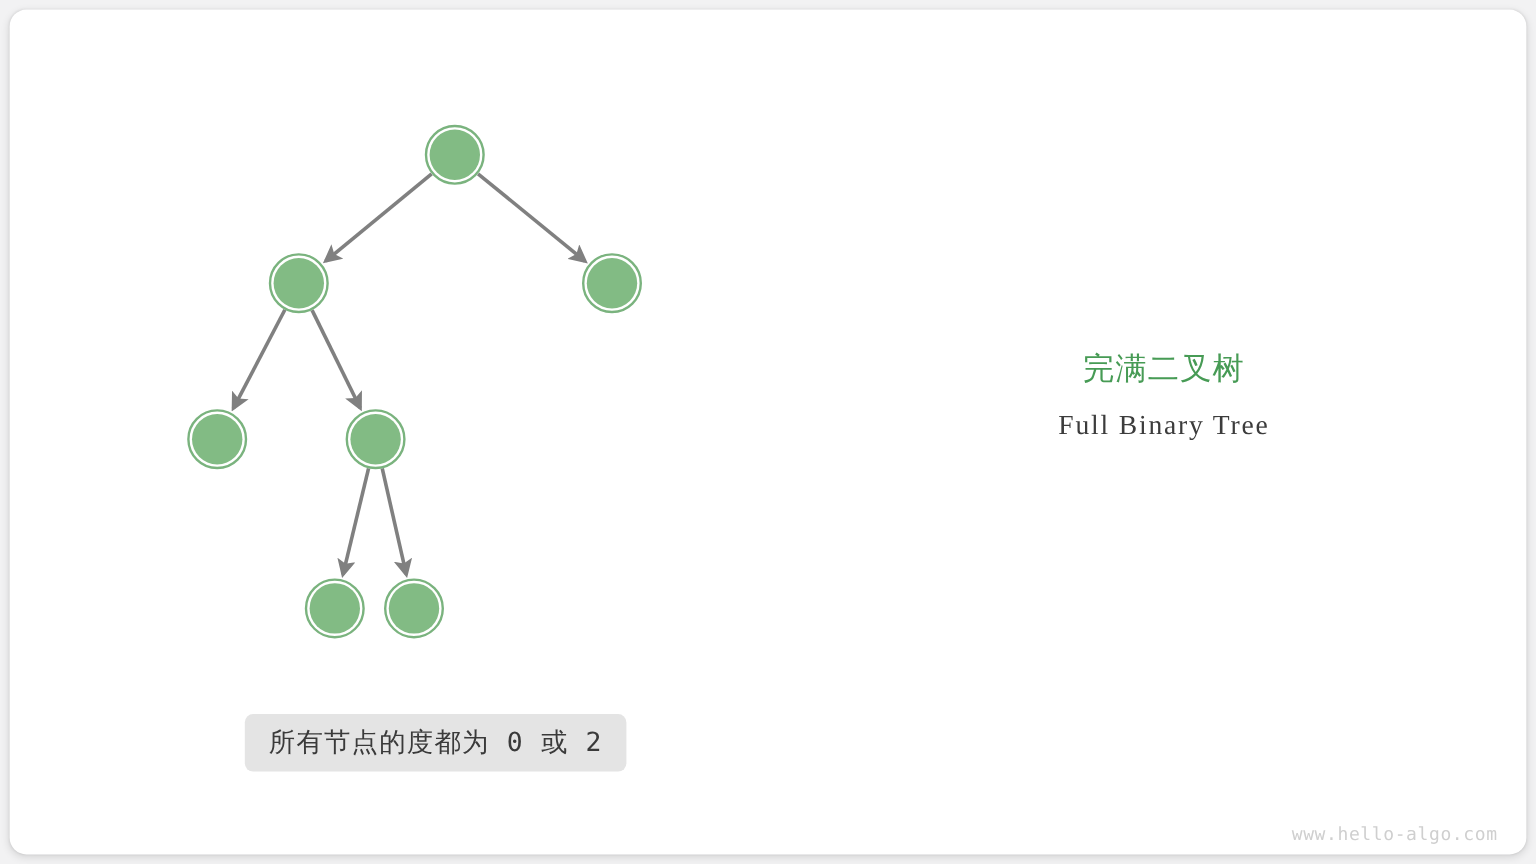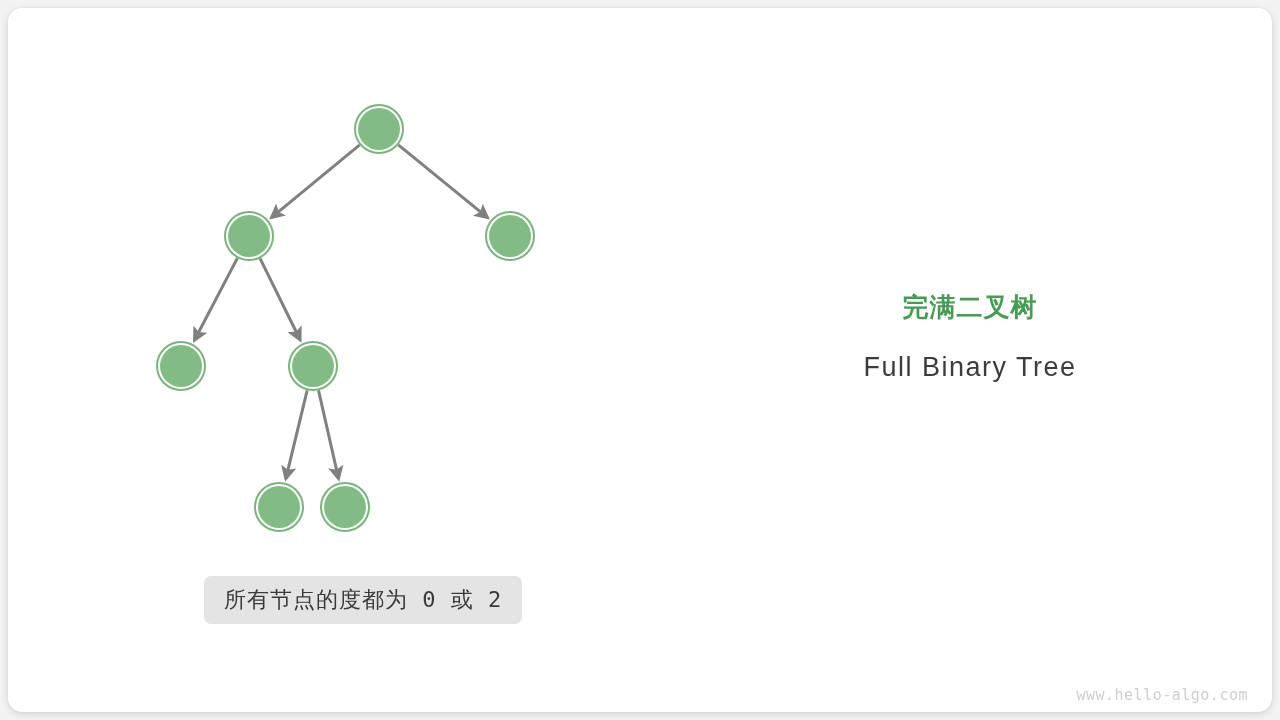--- a/index.html
+++ b/index.html
@@ -42,40 +42,40 @@
   #legend {
     position: absolute;
     left: 760px;
     top: 290px;
     width: 420px;
     text-align: center;
   }
   #legend-title {
     color: #479b55;
     font-family: "Liberation Sans", sans-serif;
-    font-weight: bold;
+    font-weight: normal;
     font-size: 26px;
     letter-spacing: 1px;
     line-height: 34px;
     white-space: nowrap;
   }
   #legend-subtitle {
-    margin-top: 28px;
+    margin-top: 16px;
     color: #3c3c3c;
-    font-family: Liberation Sans, sans-serif;
-    font-size: 27px;
+    font-family: Liberation Serif, serif;
+    font-size: 23px;
     letter-spacing: 1.5px;
     line-height: 30px;
     white-space: nowrap;
   }
 
   #caption {
     position: absolute;
     left: 204px;
-    top: 576px;
+    top: 595px;
     height: 48px;
     padding: 0 20px;
     display: flex;
     align-items: center;
     justify-content: center;
     background: #e4e4e4;
     border-radius: 7px;
     color: #3a3a3a;
     font-family: "DejaVu Sans Mono", "Liberation Mono", monospace;
     font-size: 22px;

